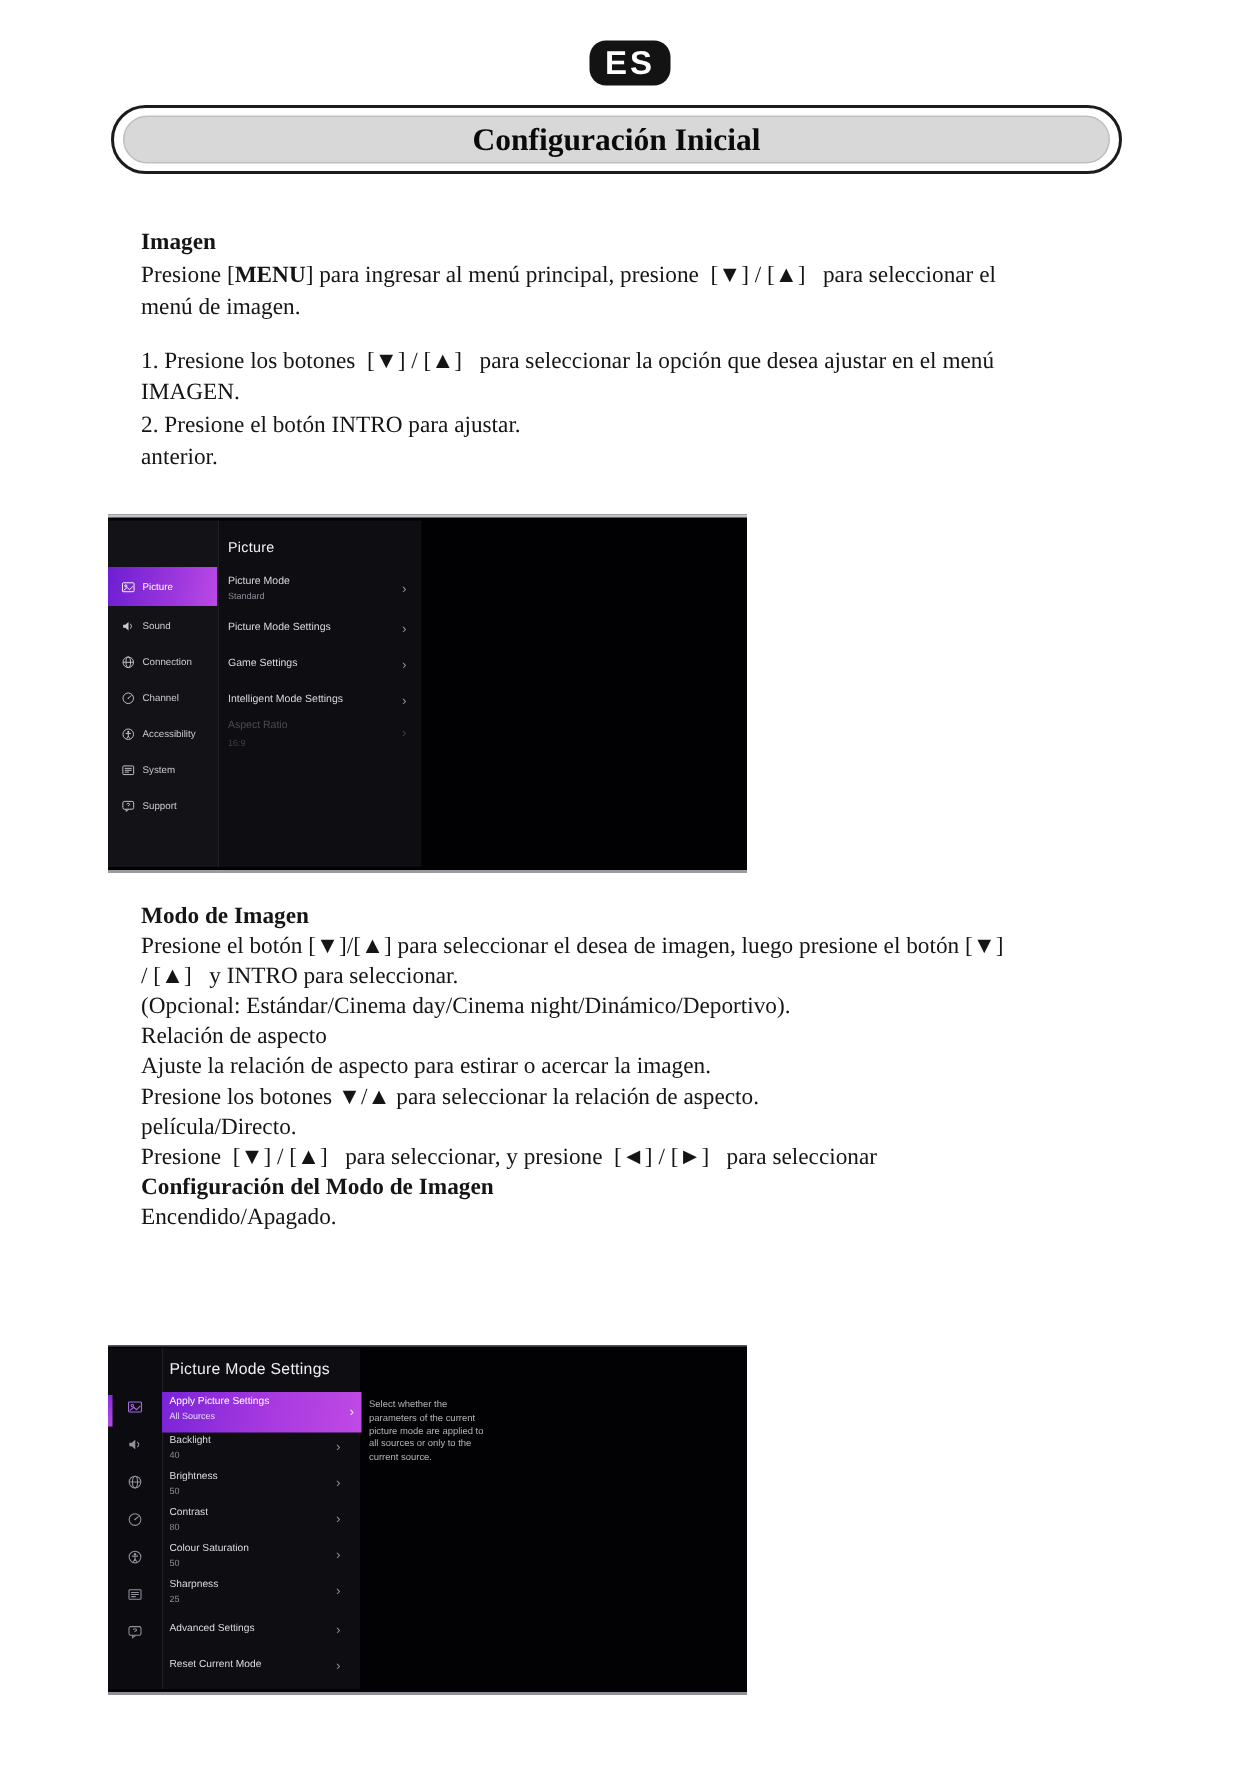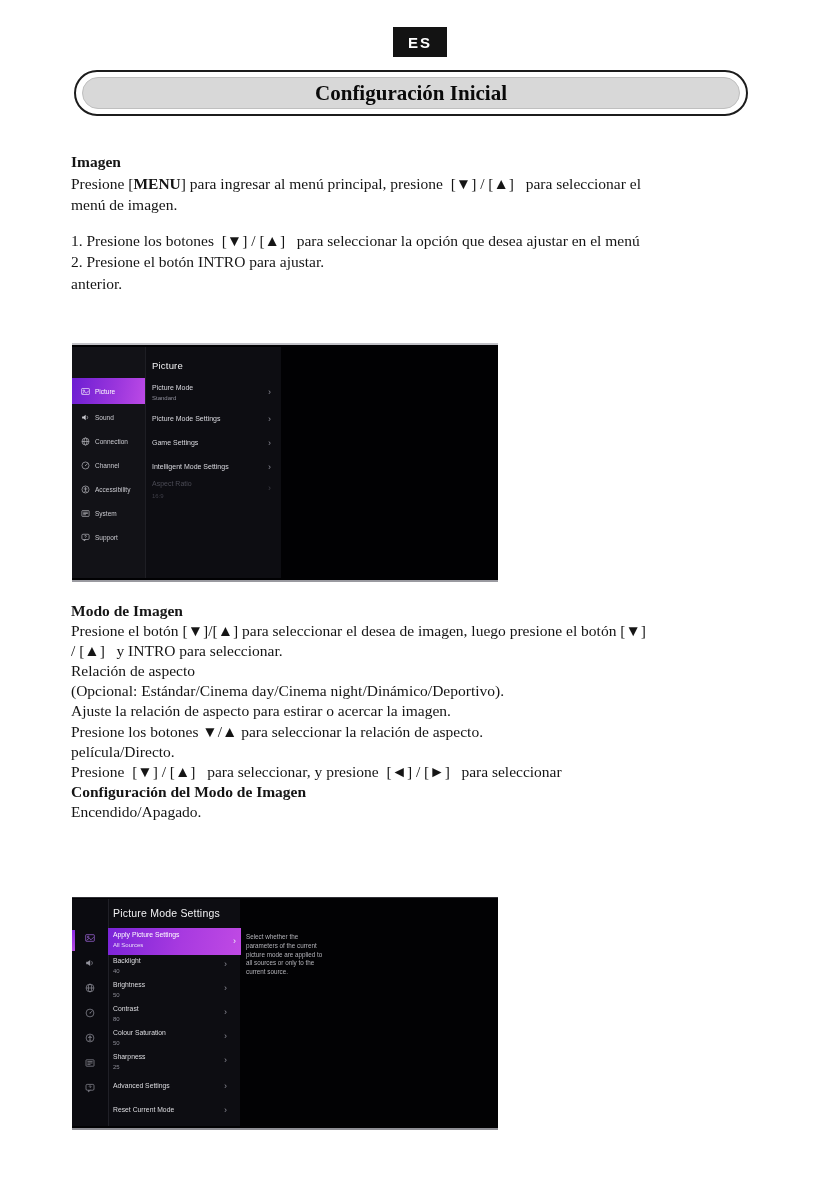--- a/index.html
+++ b/index.html
@@ -2,32 +2,32 @@
 <html><head>
 <meta charset="utf-8">
 <style>
   html,body{margin:0;padding:0;background:#ffffff;}
   .page{position:relative;width:839px;height:1191px;background:#ffffff;overflow:hidden;
         font-family:"Liberation Serif","DejaVu Serif",serif;color:#161616;}
 
   
   .lang-badge{position:absolute;left:393px;top:27px;width:54px;height:30px;background:#131313;
     color:#ffffff;font-family:"Liberation Sans","DejaVu Sans",sans-serif;font-weight:bold;
-    font-size:15px;letter-spacing:2px;display:flex;align-items:center;justify-content:center;}
+    font-size:22px;letter-spacing:2px;display:flex;align-items:center;justify-content:center;border-radius:11px;}
   .banner{position:absolute;left:74px;top:70px;width:674px;height:46px;box-sizing:border-box;
     background:#ffffff;border:2px solid #1c1c1c;border-radius:23px;}
   .banner-inner{position:absolute;left:6px;right:6px;top:5px;bottom:5px;background:#d8d8d8;
     border:1px solid #bfbfbf;border-radius:17px;display:flex;align-items:center;justify-content:center;
     font-size:21px;font-weight:bold;color:#0a0a0a;}
 
   
   .doc{position:absolute;left:71px;width:710px;font-size:15.5px;color:#151515;}
   .doc-a{top:151px;line-height:21.5px;}
   .doc-b{top:601px;line-height:20.1px;}
-  .ln{white-space:pre;}
+  .ln{white-space:pre;margin-left:23px;}
   .bold{font-weight:bold;}
   .gap{margin-top:14px;}
   .just{word-spacing:2.5px;}
 
   
   .tv{position:absolute;left:72px;width:426px;box-sizing:border-box;
       font-family:"Liberation Sans","DejaVu Sans",sans-serif;}
   .tv svg{flex:0 0 auto;}
   .icn{stroke:currentColor;stroke-width:0.7;fill:none;}
   .icn .fill{fill:currentColor;stroke:none;}
@@ -75,20 +75,21 @@
 
   <div class="banner">
     <div class="banner-inner">Configuración Inicial</div>
   </div>
 
   <div class="doc doc-a">
     <div class="ln bold">Imagen</div>
     <div class="ln"><span>Presione [</span><span class="bold">MENU</span><span>] para ingresar al menú principal, presione  [▼] / [▲]   para seleccionar el</span></div>
     <div class="ln">menú de imagen.</div>
     <div class="ln gap">1. Presione los botones  [▼] / [▲]   para seleccionar la opción que desea ajustar en el menú</div>
+    <div class="ln">IMAGEN.</div>
     <div class="ln">2. Presione el botón INTRO para ajustar.</div>
     <div class="ln">anterior.</div>
   </div>
 
   <div class="tv tv1">
     <div class="t1-side">
       <div class="s-item hl" style="top:31px">
         <svg class="icn" width="9" height="9" viewBox="0 0 10 10">
             <rect x="0.7" y="1.7" width="8.6" height="6.6" rx="0.6"></rect>
             <circle cx="3.2" cy="4" r="0.8"></circle>
@@ -157,22 +158,22 @@
       <div class="m-lab dim" style="top:133px">Aspect Ratio</div>
       <div class="m-val dim" style="top:146px">16:9</div>
       <div class="chev dim" style="right:10px;top:137px">›</div>
     </div>
   </div>
 
   <div class="doc doc-b">
     <div class="ln bold">Modo de Imagen</div>
     <div class="ln">Presione el botón [▼]/[▲] para seleccionar el desea de imagen, luego presione el botón [▼]</div>
     <div class="ln">/ [▲]   y INTRO para seleccionar.</div>
+    <div class="ln">(Opcional: Estándar/Cinema day/Cinema night/Dinámico/Deportivo).</div>
     <div class="ln">Relación de aspecto</div>
-    <div class="ln">(Opcional: Estándar/Cinema day/Cinema night/Dinámico/Deportivo).</div>
     <div class="ln">Ajuste la relación de aspecto para estirar o acercar la imagen.</div>
     <div class="ln">Presione los botones ▼/▲ para seleccionar la relación de aspecto.</div>
     <div class="ln">película/Directo.</div>
     <div class="ln">Presione  [▼] / [▲]   para seleccionar, y presione  [◄] / [►]   para seleccionar</div>
     <div class="ln bold">Configuración del Modo de Imagen</div>
     <div class="ln">Encendido/Apagado.</div>
   </div>
 
   <div class="tv tv2">
     <div class="t2-side">

